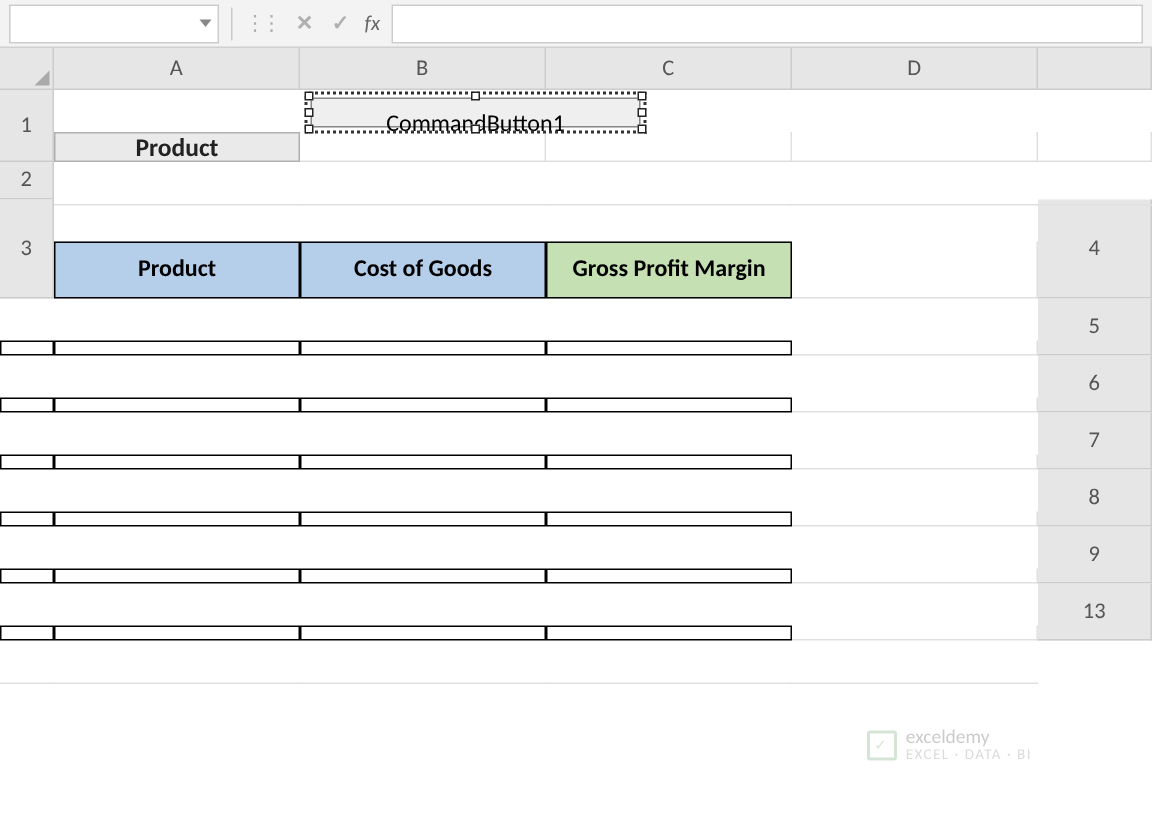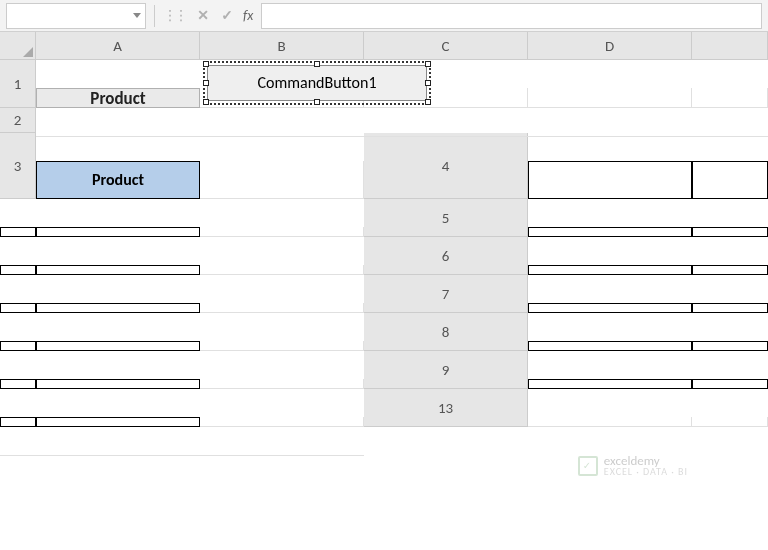--- a/index.html
+++ b/index.html
@@ -123,41 +123,41 @@
     .th-green { background: #c5e0b3; }
     .table-cell {
       border: 1px solid #000;
       background: #fff;
     }
     .command-button {
       position: absolute;
       left: 207px;
       top: 65px;
       width: 220px;
-      height: 36px;
+      height: 20px;
       background: #efefef;
       border: 1px solid #888;
       outline: 2px dotted #333;
       outline-offset: 2px;
       text-align: center;
       font-size: 16px;
       line-height: 34px;
       font-family: Calibri, Arial, sans-serif;
     }
     .dot { position:absolute; width:6px; height:6px; background:#fff; border:1px solid #222; }
     .dot.tl{top:-5px;left:-5px} .dot.tr{top:-5px;right:-5px}
     .dot.bl{bottom:-5px;left:-5px} .dot.br{bottom:-5px;right:-5px}
     .dot.tm{top:-5px;left:50%;margin-left:-3px}
     .dot.bm{bottom:-5px;left:50%;margin-left:-3px}
     .dot.lm{top:50%;left:-5px;margin-top:-3px}
     .dot.rm{top:50%;right:-5px;margin-top:-3px}
     .watermark {
       position: absolute;
       right: 80px;
-      bottom: 73px;
+      bottom: 42px;
       opacity: 0.3;
       font-size: 13px;
       color: #555;
       display: flex;
       align-items: center;
       gap: 6px;
       justify-content: space-between;
     }
     .watermark-icon {
       width: 20px; height: 20px;
@@ -208,20 +208,22 @@
 
   <div class="row-header">2</div>
   <div class="cell"></div>
   <div class="cell"></div>
   <div class="cell"></div>
   <div class="cell"></div>
   <div class="cell"></div>
 
   <div class="row-header">3</div>
   <div class="cell table-header th-blue">Product</div>
+  <div class="cell table-header th-blue">Cost of Goods</div>
+  <div class="cell table-header th-green">Gross Profit Margin</div>
   <div class="cell"></div>
 
   <div class="row-header">4</div>
   <div class="cell table-cell"></div>
   <div class="cell table-cell"></div>
   <div class="cell table-cell"></div>
   <div class="cell table-cell"></div>
   <div class="cell"></div>
 
   <div class="row-header">5</div>

